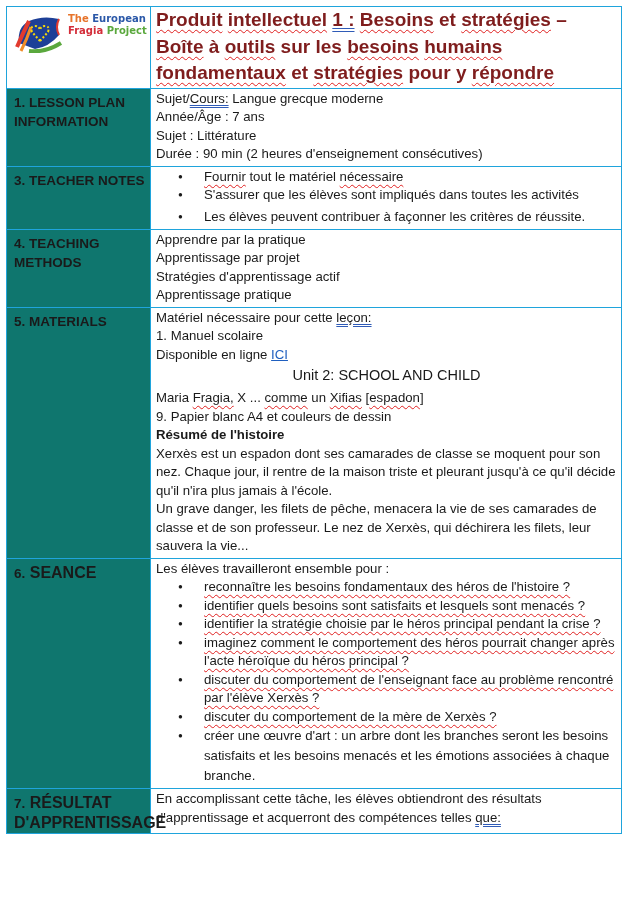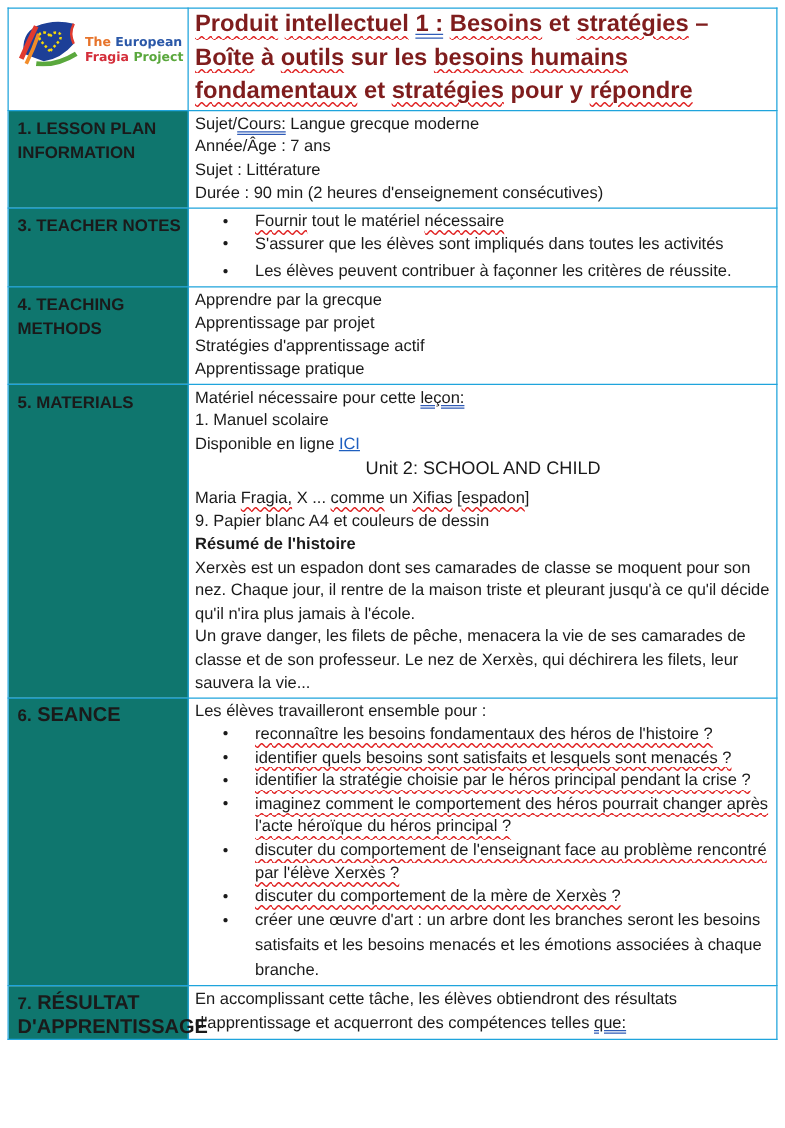--- a/index.html
+++ b/index.html
@@ -16,21 +16,21 @@
                 padding: 0 4px 1px 5px !important; }
   .sq { text-decoration: underline wavy #e02020; text-decoration-thickness: 1px; text-underline-offset: 3px; }
   .dbl { text-decoration: underline double #2f5bb7; text-underline-offset: 2px; }
   a.link { color: #1f5fbf; text-decoration: underline; }
   .bul { list-style: none; margin: 0; padding: 0; }
   .bul li { position: relative; padding-left: 48px; }
   .bul li::before { content: "\25CF"; position: absolute; left: 22px; font-size: 8px; top: 0px; }
   .gap { margin-top: 3px; }
   .unit { font-size: 14.5px; line-height: 22px; text-align: center; }
   .small-caps { font-size: 16px; }
-  .logo { display: flex; align-items: flex-end; padding: 6px 0 0 8px; }
+  .logo { display: flex; align-items: flex-start; padding: 6px 0 0 8px; }
   .logo-text { font-family: "DejaVu Sans", sans-serif; font-size: 10px; line-height: 12px; font-weight: bold; margin-left: 3px; }
   .logo-text .c1 { color: #e7742b; }
   .logo-text .c2 { color: #2b58a8; }
   .logo-text .c3 { color: #d42e3a; }
   .logo-text .c4 { color: #5aa83d; }
 </style>
 </head>
 <body>
 
 <table class="doc">
@@ -82,21 +82,21 @@
         <li><span class="sq">Fournir</span><span> tout le matériel </span><span class="sq">nécessaire</span></li>
         <li>S'assurer que les élèves sont impliqués dans toutes les activités</li>
         <li class="gap">Les élèves peuvent contribuer à façonner les critères de réussite.</li>
       </ul>
     </td>
   </tr>
 
   <tr style="height:77px">
     <td class="lbl">4. TEACHING METHODS</td>
     <td class="val">
-      <div>Apprendre par la grecque</div>
+      <div>Apprendre par la pratique</div>
       <div>Apprentissage par projet</div>
       <div>Stratégies d'apprentissage actif</div>
       <div>Apprentissage pratique</div>
     </td>
   </tr>
 
   <tr style="height:245px">
     <td class="lbl">5. MATERIALS</td>
     <td class="val">
       <div><span>Matériel nécessaire pour cette </span><span class="dbl">leçon:</span></div>

